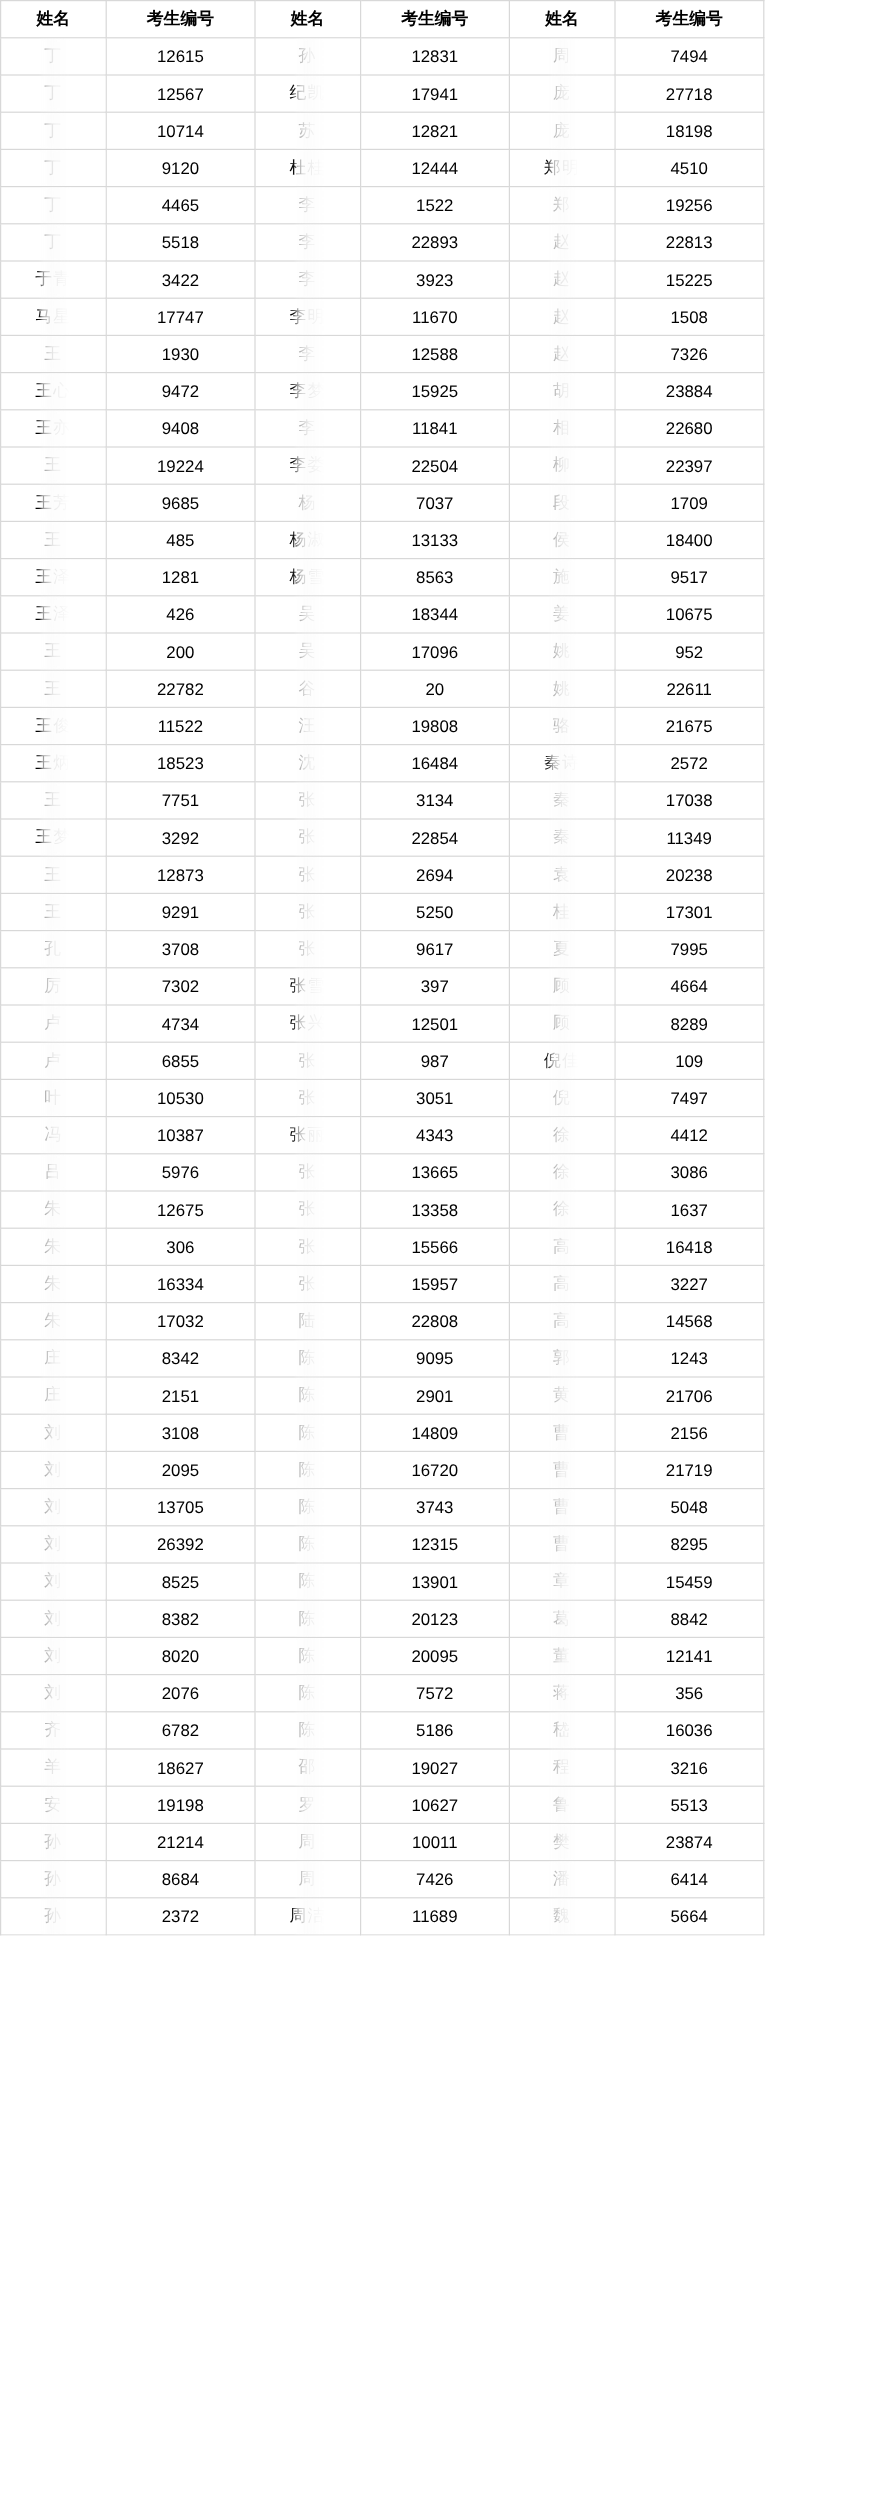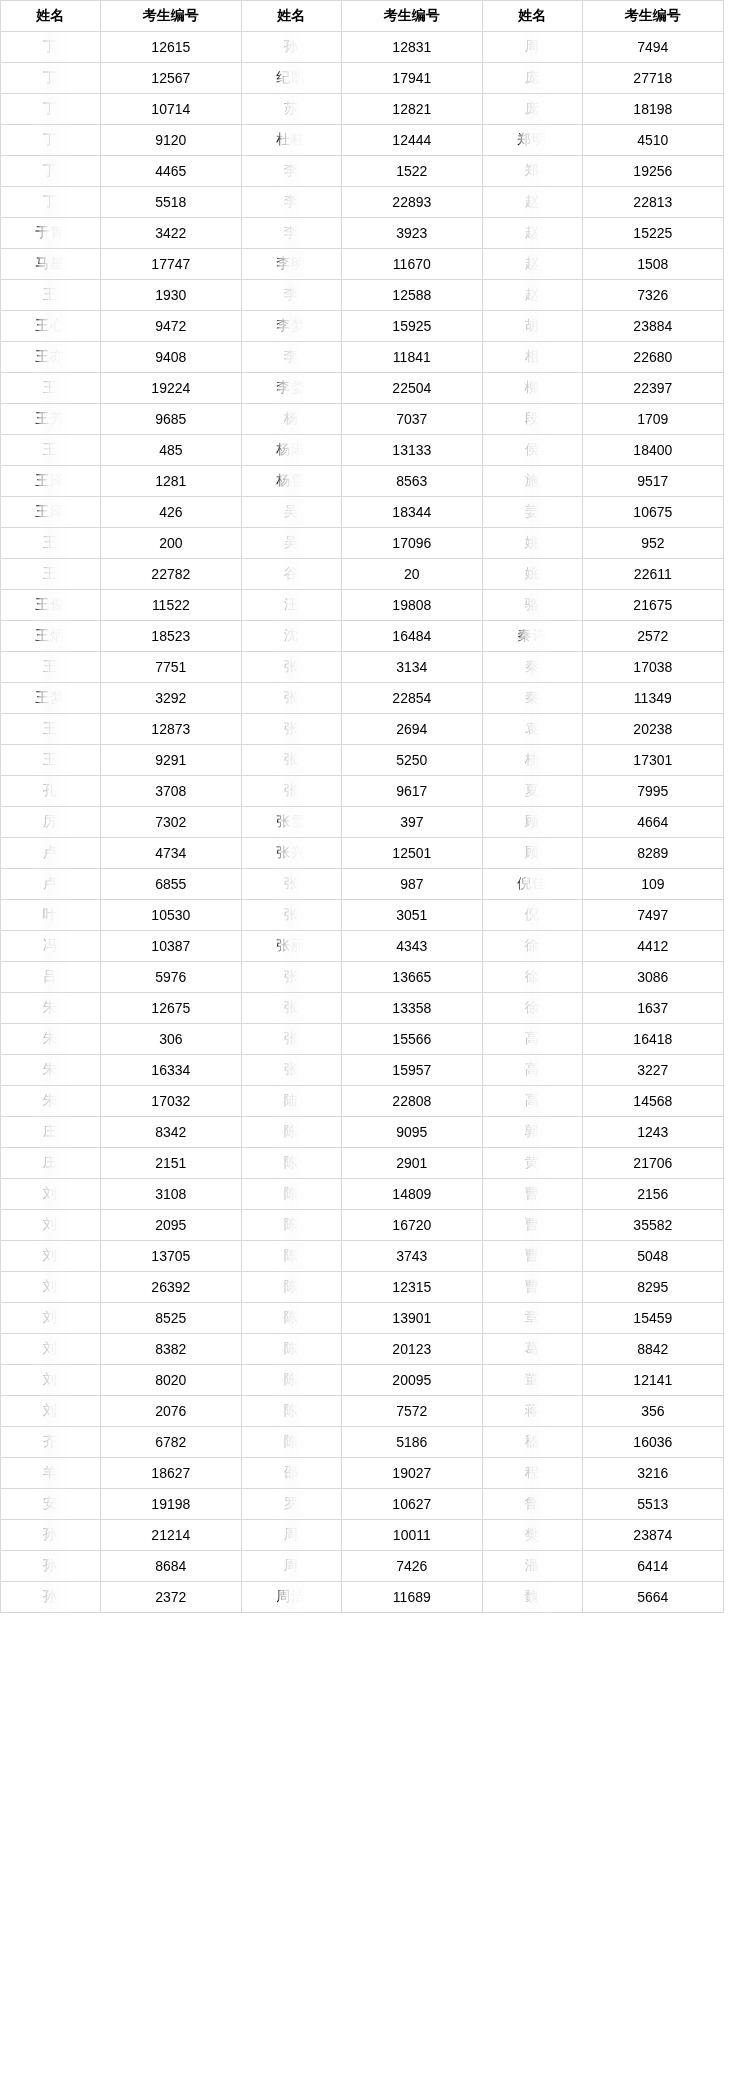--- a/index.html
+++ b/index.html
@@ -6,21 +6,21 @@
     margin: 0;
     padding: 0;
     background: #ffffff;
   }
   body {
     width: 733px;
     font-family: "Liberation Sans", "DejaVu Sans", sans-serif;
   }
   table.exam-table {
     border-collapse: collapse;
-    width: 724px;
+    width: 637px;
     table-layout: fixed;
   }
   table.exam-table th,
   table.exam-table td {
     border: 1px solid #d8d8d8;
     height: 30px;
     font-size: 14px;
     text-align: center;
     vertical-align: middle;
     color: #000000;
@@ -385,21 +385,21 @@
         <td>14809</td>
         <td class="name-cell"><span class="name-text">曹</span><span class="blur-strip"></span></td>
         <td>2156</td>
       </tr>
       <tr>
         <td class="name-cell"><span class="name-text">刘</span><span class="blur-strip"></span></td>
         <td>2095</td>
         <td class="name-cell"><span class="name-text">陈</span><span class="blur-strip"></span></td>
         <td>16720</td>
         <td class="name-cell"><span class="name-text">曹</span><span class="blur-strip"></span></td>
-        <td>35582</td>
+        <td>21719</td>
       </tr>
       <tr>
         <td class="name-cell"><span class="name-text">刘</span><span class="blur-strip"></span></td>
         <td>13705</td>
         <td class="name-cell"><span class="name-text">陈</span><span class="blur-strip"></span></td>
         <td>3743</td>
         <td class="name-cell"><span class="name-text">曹</span><span class="blur-strip"></span></td>
         <td>5048</td>
       </tr>
       <tr>

